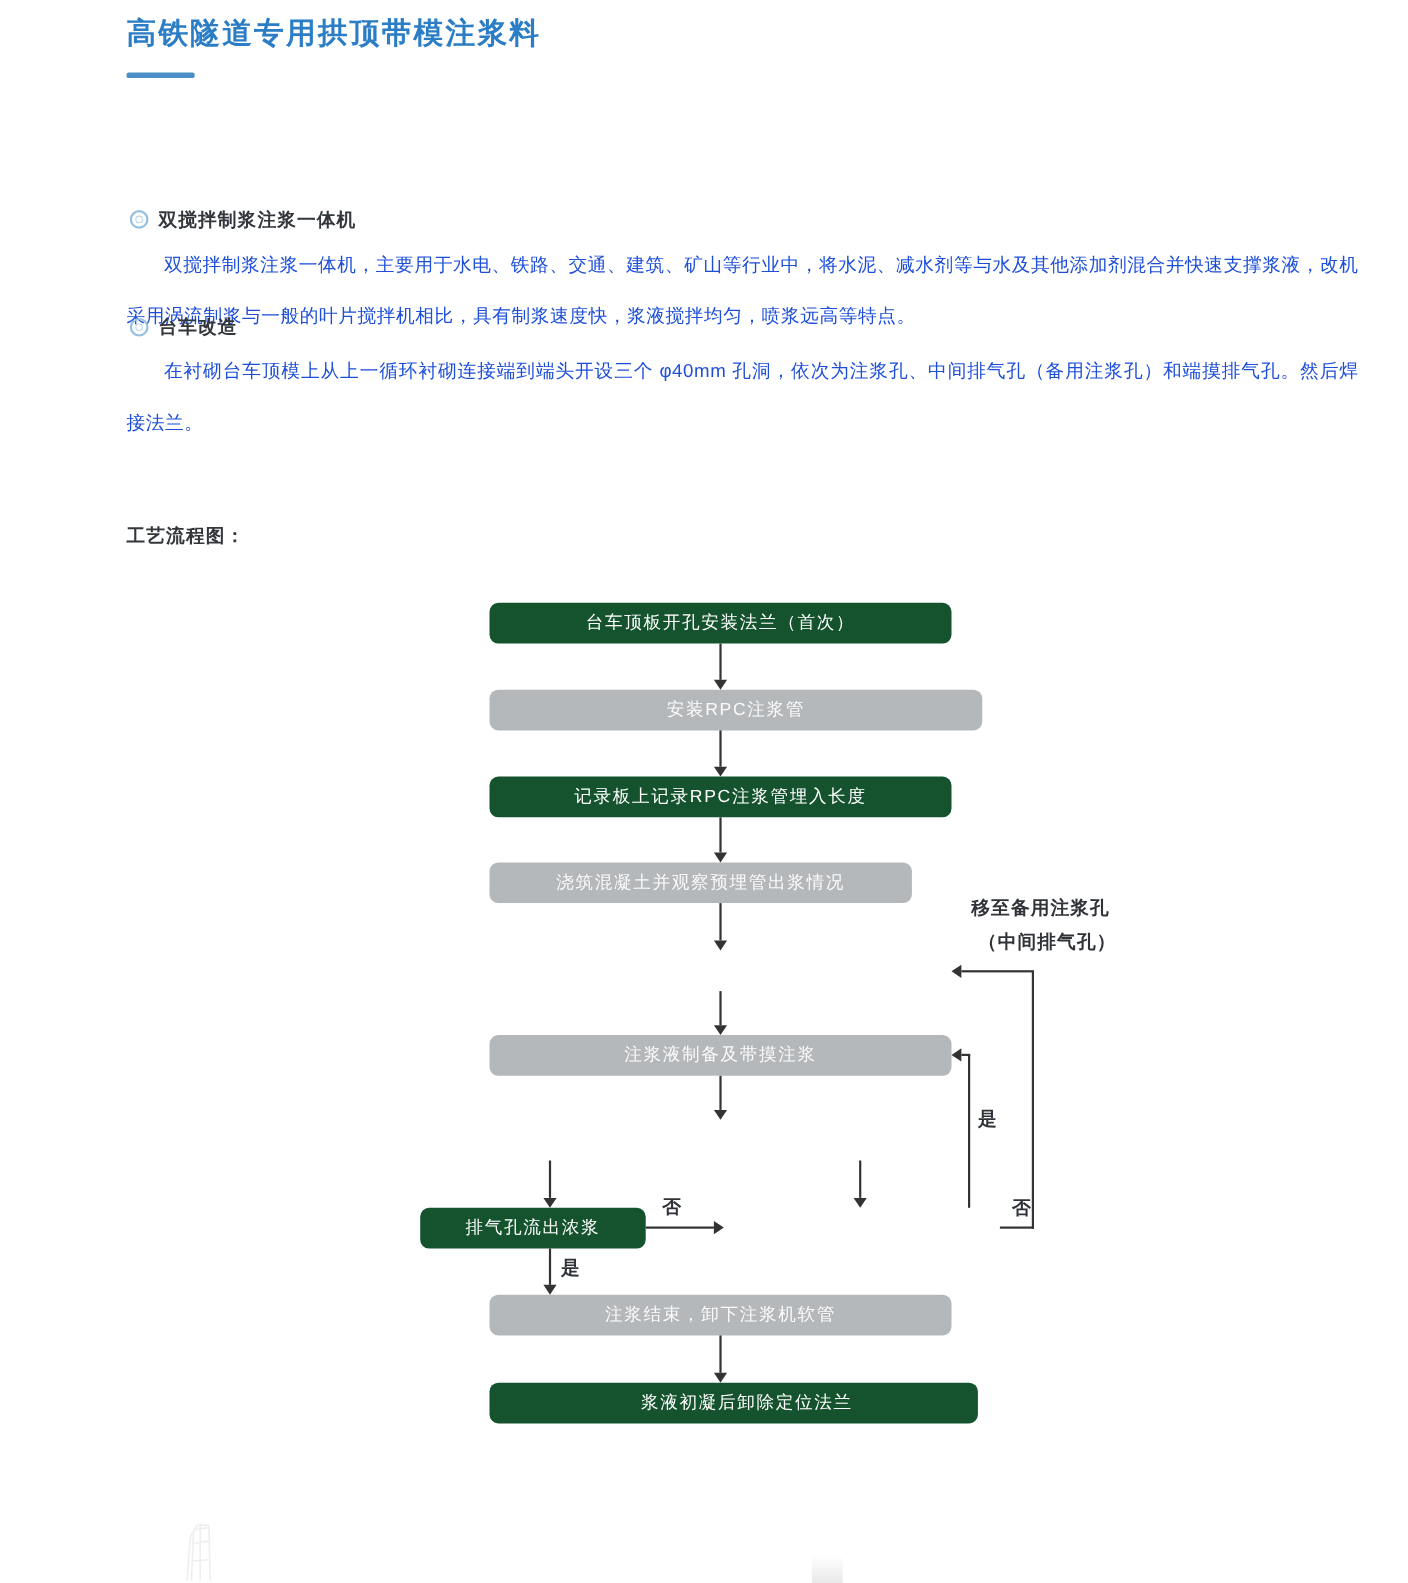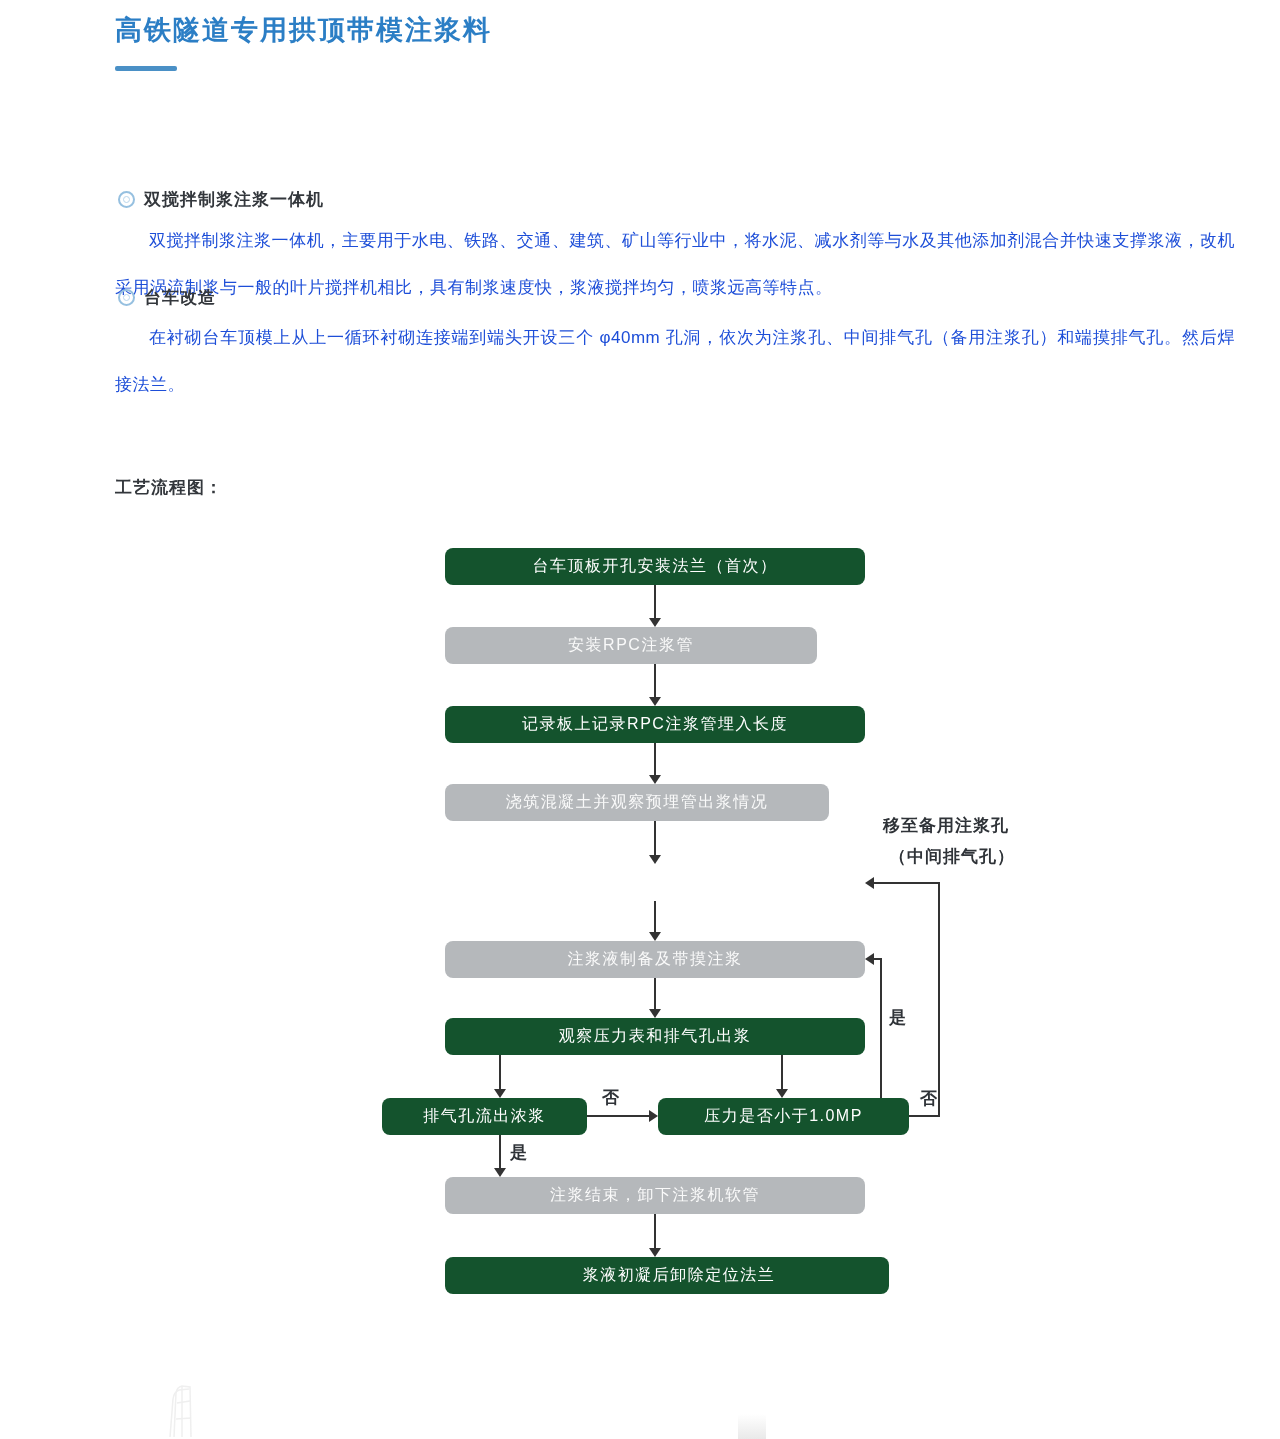--- a/index.html
+++ b/index.html
@@ -121,27 +121,25 @@
     <span>台车改造</span>
   </div>
   <div class="para" style="top:314px;">在衬砌台车顶模上从上一循环衬砌连接端到端头开设三个 φ40mm 孔洞，依次为注浆孔、中间排气孔（备用注浆孔）和端摸排气孔。然后焊接法兰。</div>
 
 
   <div class="flow-caption">工艺流程图：</div>
 
   <div id="flow">
 
     <div class="node blue" style="left:407px;top:8px;width:420px;">台车顶板开孔安装法兰（首次）</div>
-    <div class="node gray" style="left:407px;top:87px;width:372px;">安装RPC注浆管</div>
+    <div class="node gray" style="left:407px;top:87px;width:448px;">安装RPC注浆管</div>
     <div class="node blue" style="left:407px;top:166px;width:420px;">记录板上记录RPC注浆管埋入长度</div>
     <div class="node gray" style="left:407px;top:244px;width:384px;">浇筑混凝土并观察预埋管出浆情况</div>
     <div class="node gray" style="left:407px;top:401px;width:420px;">注浆液制备及带摸注浆</div>
-    <div class="node blue" style="left:407px;top:478px;width:420px;">观察压力表和排气孔出浆</div>
     <div class="node blue" style="left:344px;top:558px;width:205px;">排气孔流出浓浆</div>
-    <div class="node blue" style="left:620px;top:558px;width:251px;">压力是否小于1.0MP</div>
     <div class="node gray" style="left:407px;top:637px;width:420px;">注浆结束，卸下注浆机软管</div>
     <div class="node blue" style="left:407px;top:717px;width:420px;padding-left:24px;">浆液初凝后卸除定位法兰</div>
 
     <div class="vline" style="left:616px;top:45px;height:33px;"></div>
     <div class="head-down" style="left:611px;top:78px;"></div>
 
     <div class="vline" style="left:616px;top:124px;height:33px;"></div>
     <div class="head-down" style="left:611px;top:157px;"></div>
 
     <div class="vline" style="left:616px;top:203px;height:32px;"></div>

